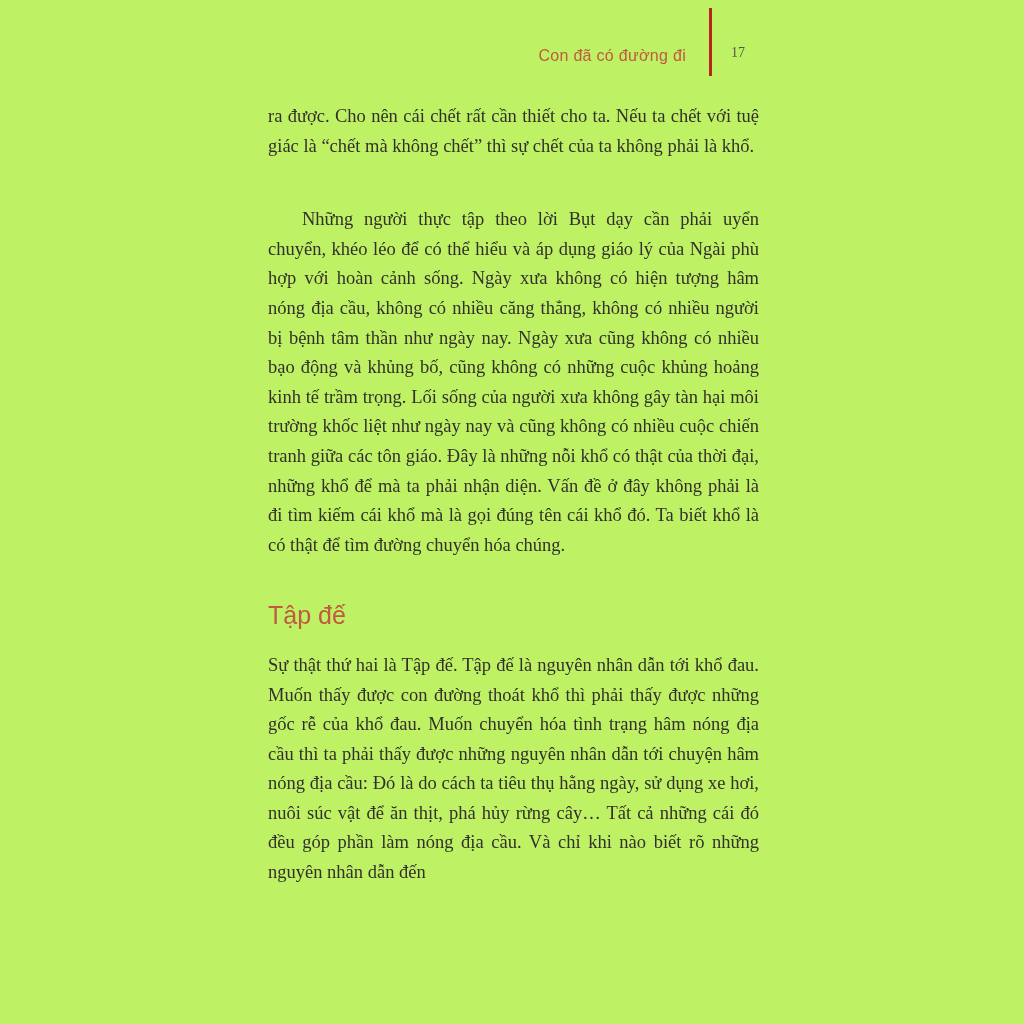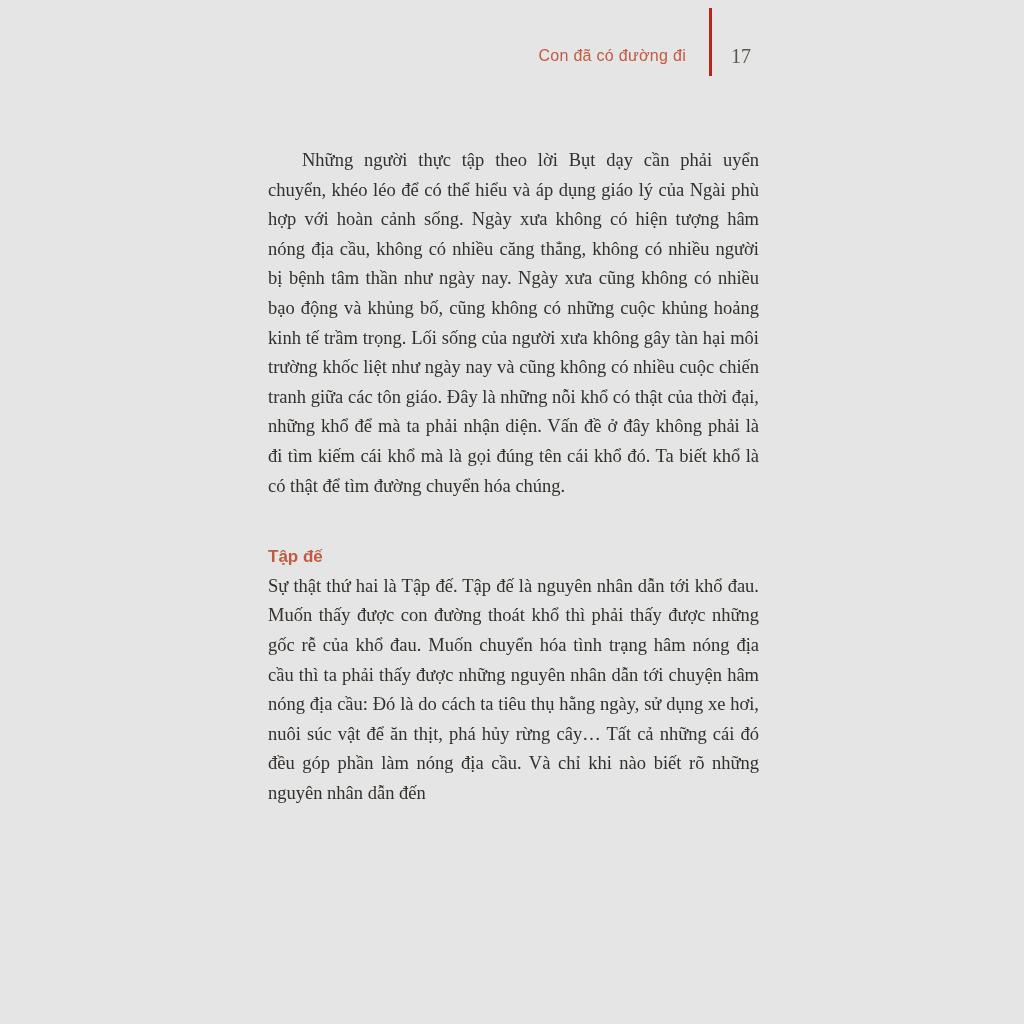--- a/index.html
+++ b/index.html
@@ -11,21 +11,21 @@
   *{margin:0;padding:0;box-sizing:border-box;}
   html,body{background:#ffffff;}
   body{
     width:1024px;height:1024px;
     font-family:"Liberation Serif", serif;
     position:relative;
     overflow:hidden;
   }
   .sheet{
     position:absolute;inset:0;
-    background:#e5e5e5;
+    background:#bef264;
   }
 
   
   .page-header{
     position:absolute;top:0;left:0;width:1024px;height:90px;
   }
   .running-title{
     position:absolute;
     top:47px;right:338px;
     font-family:"Liberation Sans", sans-serif;
@@ -37,56 +37,58 @@
   .header-rule{
     position:absolute;
     left:709px;top:8px;
     width:3px;height:68px;
     background:var(--rule);
   }
   .page-number{
     position:absolute;
     top:45px;left:731px;
     font-family:"Liberation Serif", serif;
-    font-size:20px;
+    font-size:14px;
     color:var(--page-number);
   }
 
   
   .text-block{
     position:absolute;
     left:268px;top:102px;
     width:491px;
     color:var(--body-text);
     font-size:18.5px;
     line-height:29.6px;
     text-align:justify;
   }
   .para{margin:0;}
   .para.p1{margin-bottom:21px;}
   .para.indent{text-indent:34px;margin-top:44px;}
   .section-heading{
     font-family:"Liberation Sans", sans-serif;
-    font-weight:bold;
-    font-size:17px;
+    font-weight:normal;
+    font-size:25px;
     color:var(--accent);
     margin-top:41px;
+    margin-bottom:20px;
     text-align:left;
   }
 </style>
 </head>
 <body>
 
 <div class="sheet">
 
   <header class="page-header">
     <span class="running-title">Con đã có đường đi</span>
     <span class="header-rule"></span>
     <span class="page-number">17</span>
   </header>
 
   <main class="text-block">
+    <p class="para p1">ra được. Cho nên cái chết rất cần thiết cho ta. Nếu ta chết với tuệ giác là “chết mà không chết” thì sự chết của ta không phải là khổ.</p>
     <p class="para indent">Những người thực tập theo lời Bụt dạy cần phải uyển chuyển, khéo léo để có thể hiểu và áp dụng giáo lý của Ngài phù hợp với hoàn cảnh sống. Ngày xưa không có hiện tượng hâm nóng địa cầu, không có nhiều căng thẳng, không có nhiều người bị bệnh tâm thần như ngày nay. Ngày xưa cũng không có nhiều bạo động và khủng bố, cũng không có những cuộc khủng hoảng kinh tế trầm trọng. Lối sống của người xưa không gây tàn hại môi trường khốc liệt như ngày nay và cũng không có nhiều cuộc chiến tranh giữa các tôn giáo. Đây là những nỗi khổ có thật của thời đại, những khổ để mà ta phải nhận diện. Vấn đề ở đây không phải là đi tìm kiếm cái khổ mà là gọi đúng tên cái khổ đó. Ta biết khổ là có thật để tìm đường chuyển hóa chúng.</p>
     <h2 class="section-heading">Tập đế</h2>
     <p class="para">Sự thật thứ hai là Tập đế. Tập đế là nguyên nhân dẫn tới khổ đau. Muốn thấy được con đường thoát khổ thì phải thấy được những gốc rễ của khổ đau. Muốn chuyển hóa tình trạng hâm nóng địa cầu thì ta phải thấy được những nguyên nhân dẫn tới chuyện hâm nóng địa cầu: Đó là do cách ta tiêu thụ hằng ngày, sử dụng xe hơi, nuôi súc vật để ăn thịt, phá hủy rừng cây… Tất cả những cái đó đều góp phần làm nóng địa cầu. Và chỉ khi nào biết rõ những nguyên nhân dẫn đến</p>
   </main>
 
 </div>
 
 </body></html>

